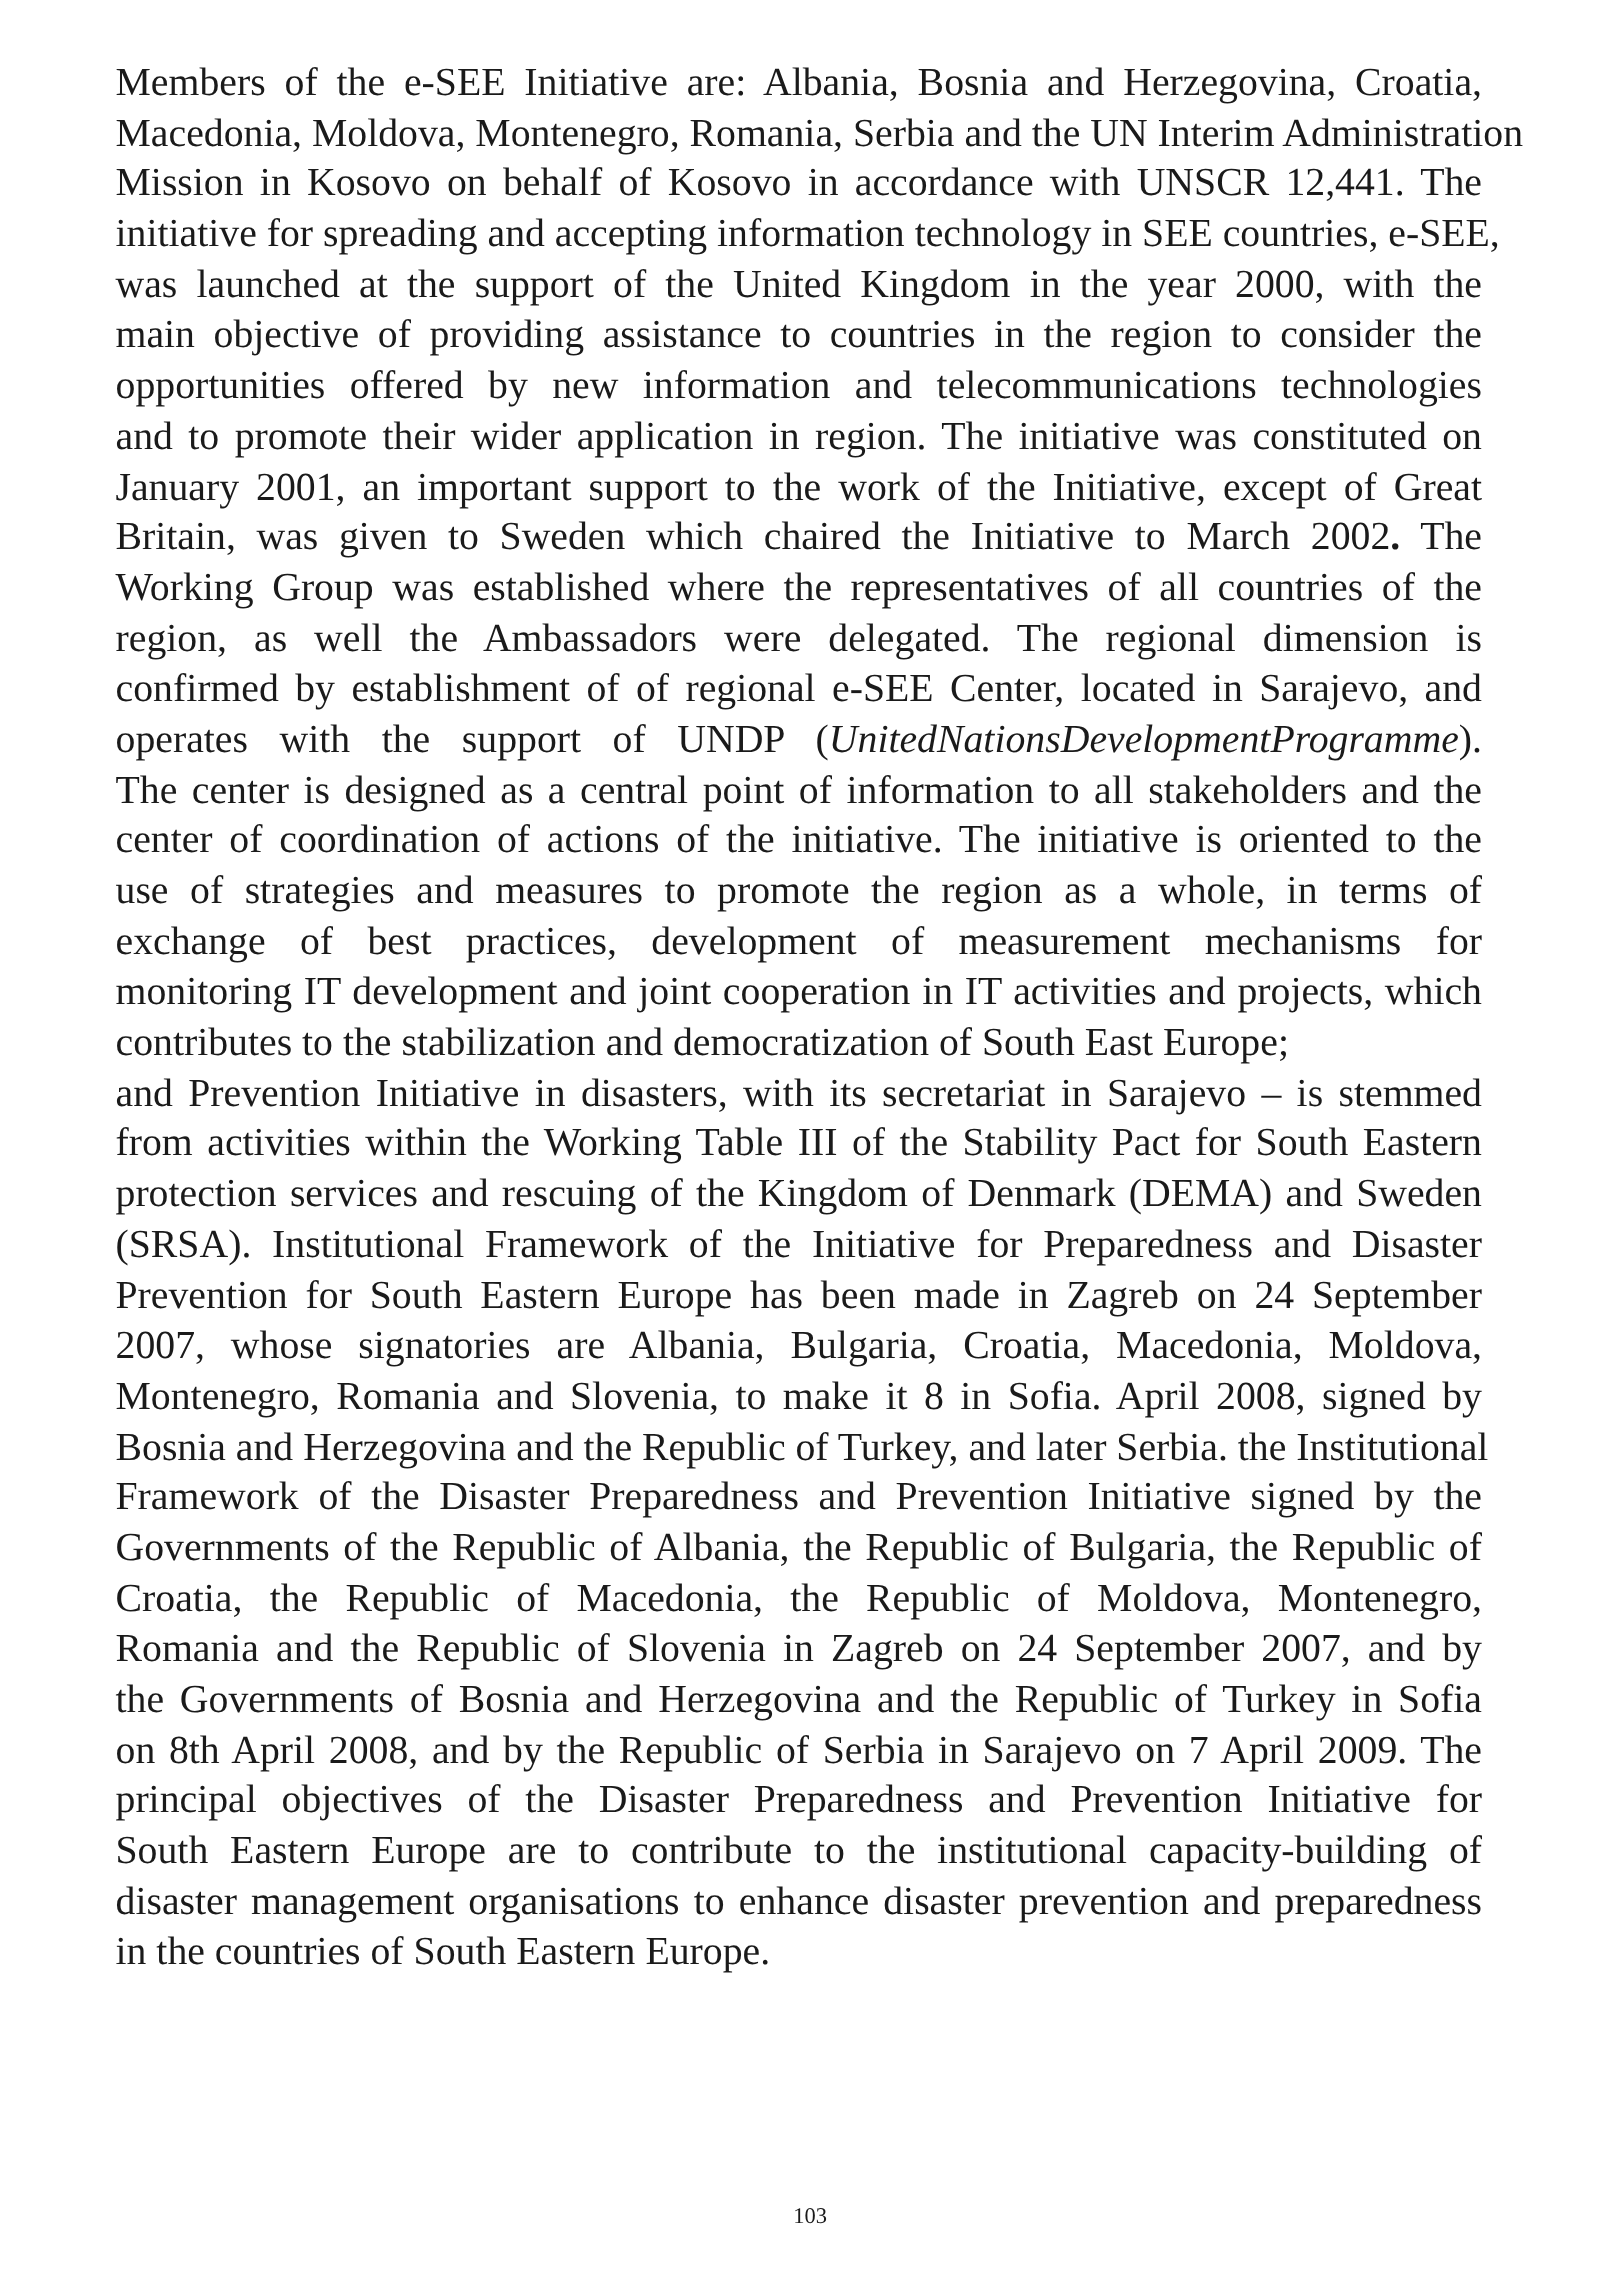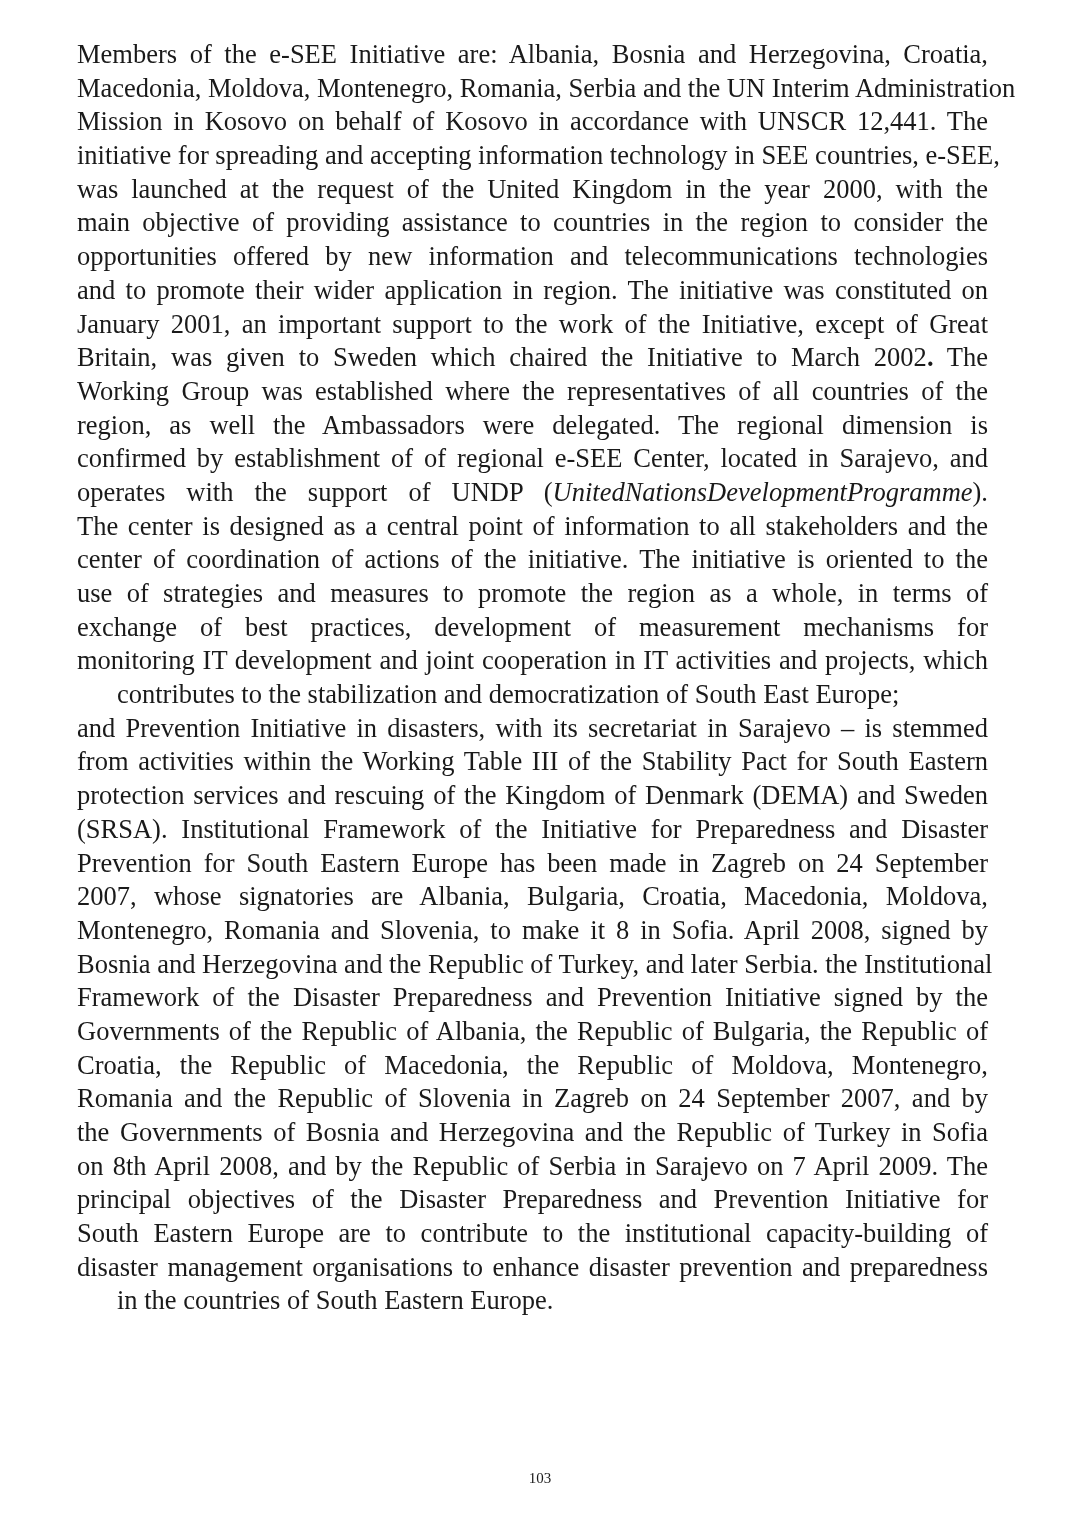--- a/index.html
+++ b/index.html
@@ -3,40 +3,40 @@
 <meta charset="utf-8">
 <style>
   html, body { margin: 0; padding: 0; background: #ffffff; }
   body { width: 1080px; height: 1530px; position: relative; overflow: hidden; }
   .page {
     position: absolute; left: 77px; top: 38px; width: 911px;
     font-family: "Liberation Serif", serif;
     font-size: 26.5px; line-height: 33.7px; color: #1a1a1a;
   }
   .line { display: block; white-space: nowrap; text-align: justify; text-align-last: justify; height: 33.7px; overflow: visible; }
-  .line.last { text-align-last: left; margin-left: 40px; }
+  .line.last { text-align-last: left; }
   .indent { padding-left: 69px; }
   .it { font-style: italic; }
   .bi { font-style: italic; font-weight: bold; }
   .b { font-weight: bold; }
   .pagenum {
     position: absolute; left: 0; width: 1080px; top: 1470px; text-align: center;
     font-family: "Liberation Serif", serif; font-size: 15px; color: #1a1a1a;
   }
 </style>
 </head>
 <body>
 
 <div class="page">
   <div>
     <span class="line">Members of the e-SEE Initiative are: Albania, Bosnia and Herzegovina, Croatia,</span>
     <span class="line">Macedonia, Moldova, Montenegro, Romania, Serbia and the UN Interim Administration</span>
     <span class="line">Mission in Kosovo on behalf of Kosovo in accordance with UNSCR 12,441. The</span>
     <span class="line">initiative for spreading and accepting information technology in SEE countries, e-SEE,</span>
-    <span class="line">was launched at the request of the United Kingdom in the year 2000, with the</span>
+    <span class="line">was launched at the support of the United Kingdom in the year 2000, with the</span>
     <span class="line">main objective of providing assistance to countries in the region to consider the</span>
     <span class="line">opportunities offered by new information and telecommunications technologies</span>
     <span class="line">and to promote their wider application in region. The initiative was constituted on</span>
     <span class="line">January 2001, an important support to the work of the Initiative,  except of Great</span>
     <span class="line"><span>Britain, was given to Sweden which chaired the Initiative to March 2002</span><span class="b">.</span><span> The</span></span>
     <span class="line">Working Group was established where the representatives of all countries of the</span>
     <span class="line">region, as well the Ambassadors were delegated. The regional dimension is</span>
     <span class="line">confirmed by establishment of of regional e-SEE Center, located in Sarajevo, and</span>
     <span class="line"><span>operates with the support of UNDP (</span><span class="it">UnitedNationsDevelopmentProgramme</span><span>).</span></span>
     <span class="line">The center is designed as a central point of information to all stakeholders and the</span>

